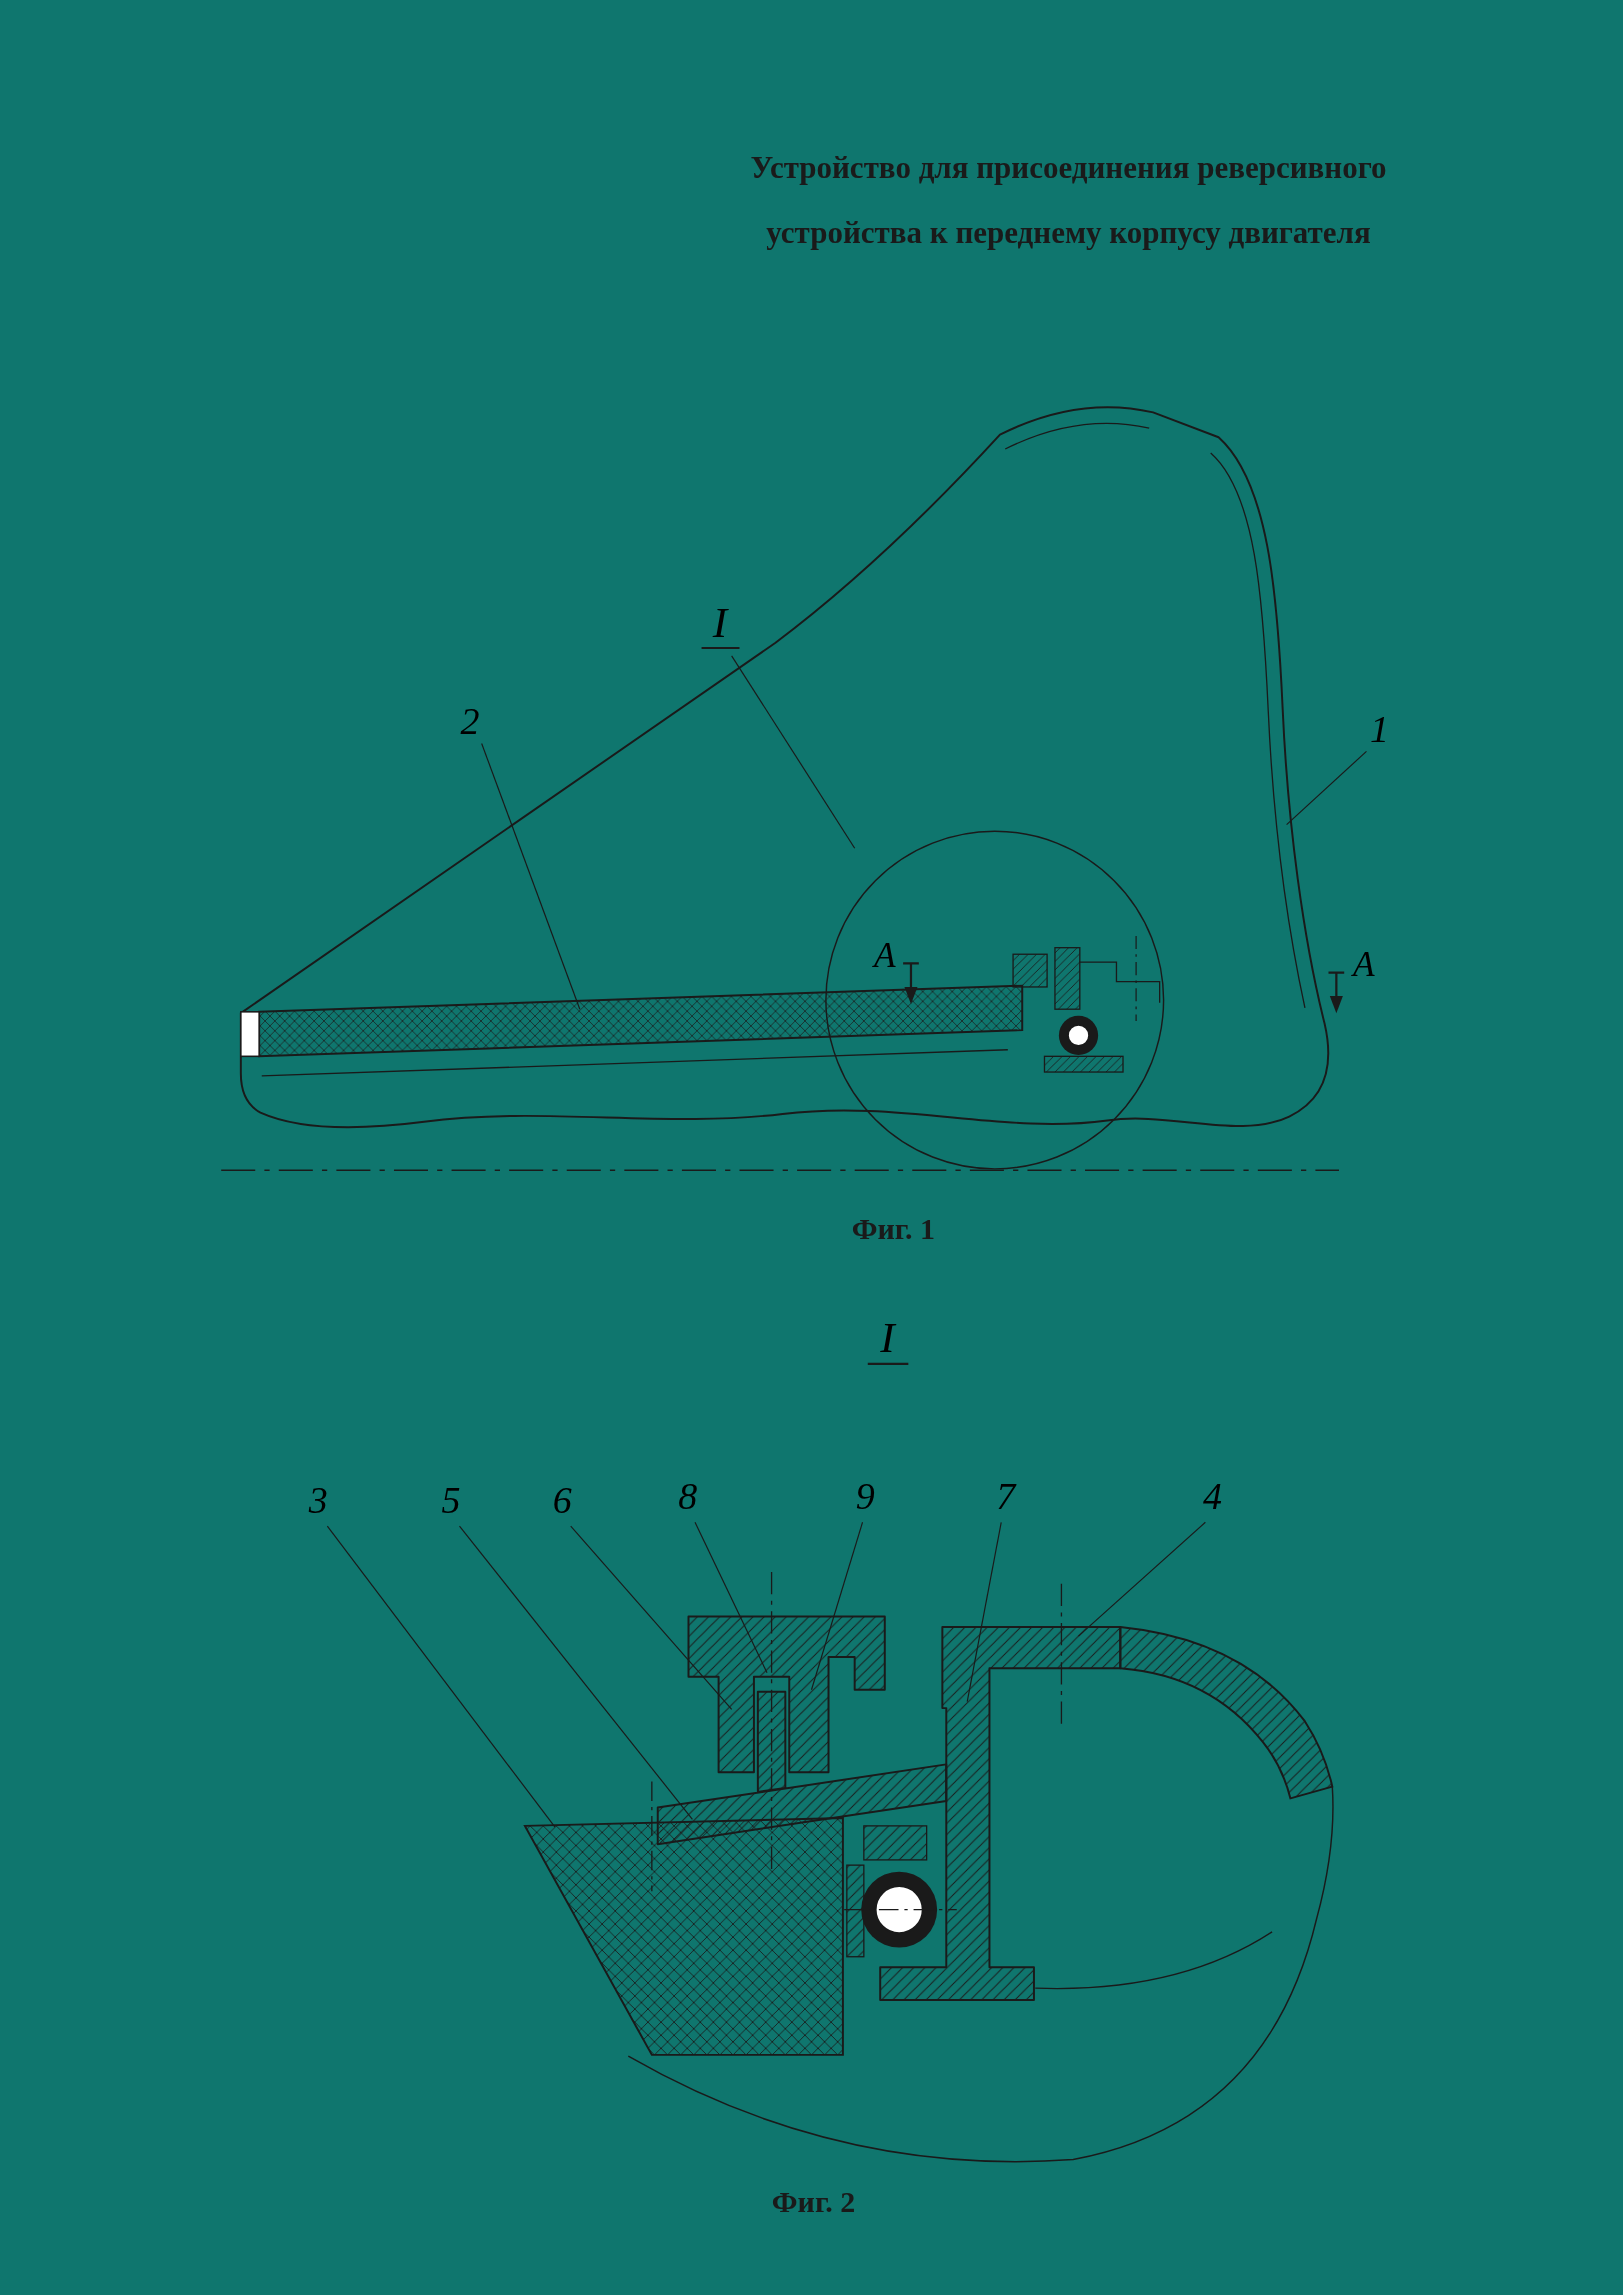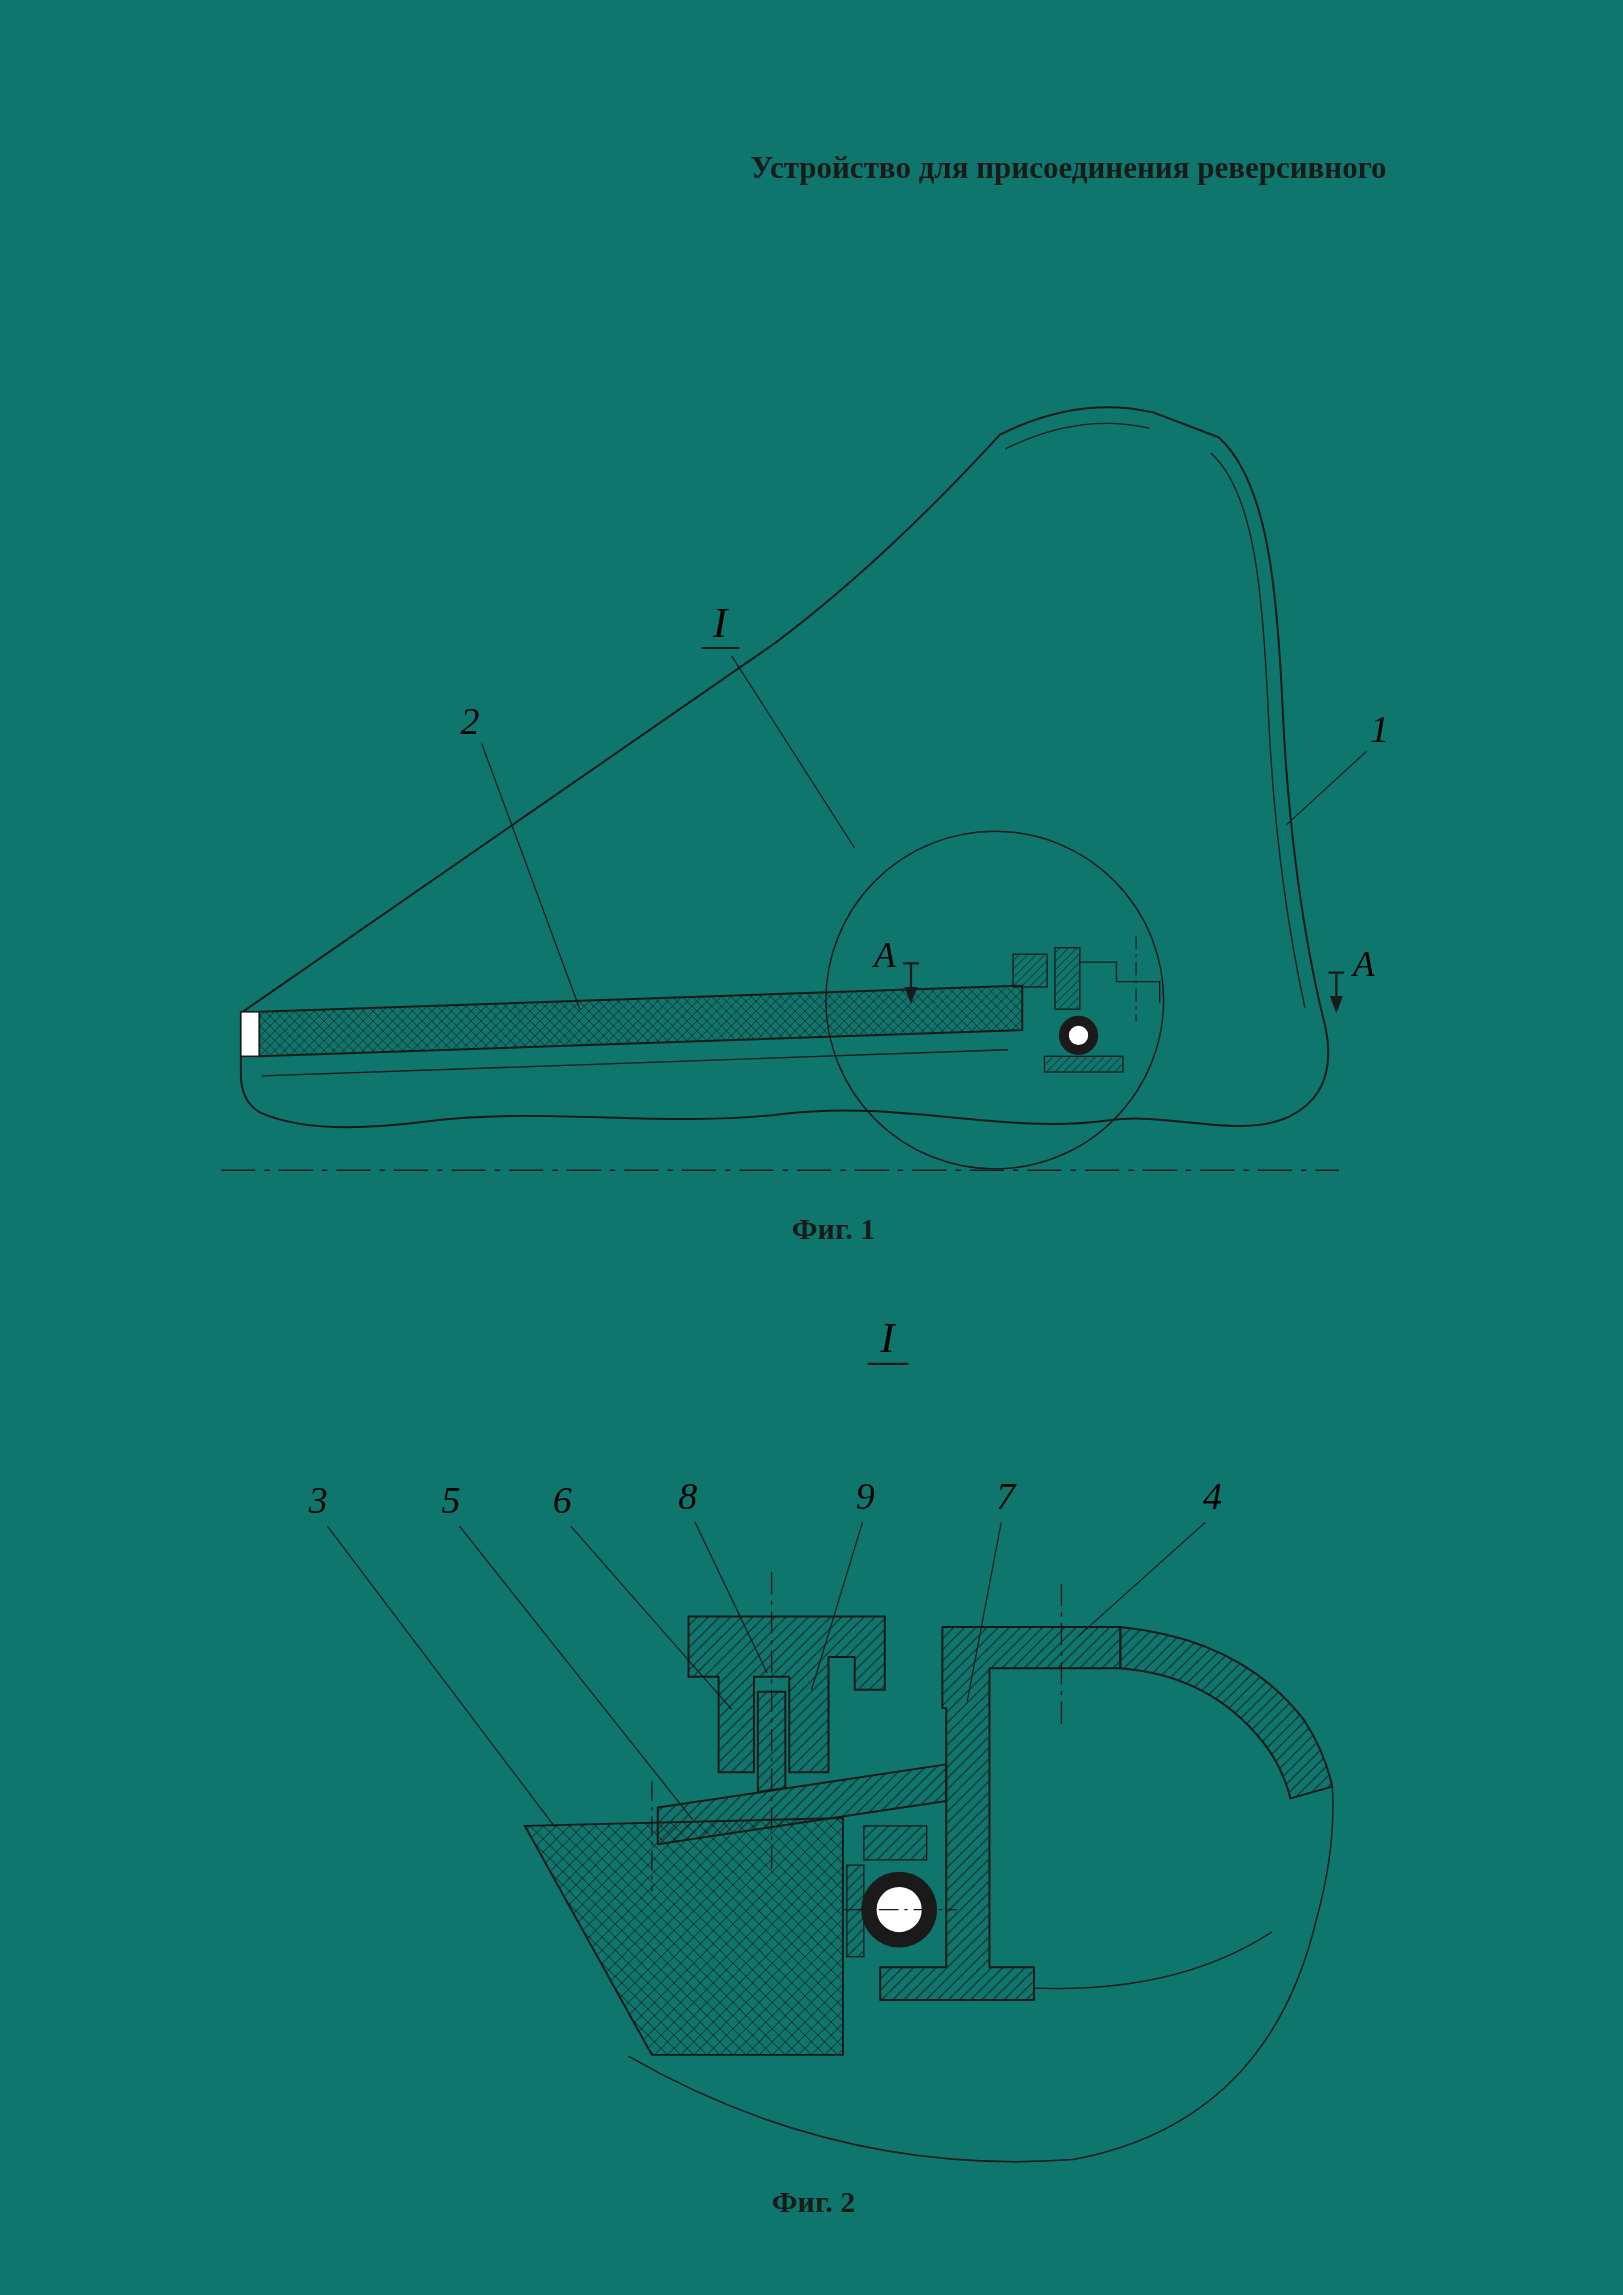--- a/index.html
+++ b/index.html
@@ -18,20 +18,21 @@
   .sectionletter{font-style:italic;font-size:54px;}
   .detailmark{font-style:italic;font-size:66px;}
 </style>
 </head>
 <body>
 
 <div class="page">
 
   <div class="abs title-block">
     <div class="title-line">Устройство для присоединения реверсивного</div>
+    <div class="title-line">устройства к переднему корпусу двигателя</div>
   </div>
 
   <svg class="abs" style="left:0;top:0;" width="1623" height="1309" viewBox="0 0 2480 2000">
     <defs>
       <pattern id="f1h" patternUnits="userSpaceOnUse" width="13" height="13">
         <path d="M -3 3 L 3 -3 M 0 13 L 13 0 M 10 16 L 16 10" stroke="#1a1a1a" stroke-width="1.3" fill="none"></path>
       </pattern>
       <pattern id="f1x" patternUnits="userSpaceOnUse" width="15" height="15">
         <path d="M 0 15 L 15 0 M -3 3 L 3 -3 M 12 18 L 18 12" stroke="#1a1a1a" stroke-width="1.1" fill="none"></path>
         <path d="M 0 0 L 15 15 M -3 12 L 3 18 M 12 -3 L 18 3" stroke="#1a1a1a" stroke-width="1.1" fill="none"></path>
@@ -78,21 +79,21 @@
       <polygon points="1382,1508 1402,1508 1392,1534" fill="#1a1a1a"></polygon>
     </g>
 
     <text class="sectionletter" x="2084" y="1492" text-anchor="middle">A</text>
     <g>
       <path d="M 2030 1486 L 2054 1486 M 2042 1486 L 2042 1526" stroke="#1a1a1a" stroke-width="3.4" fill="none"></path>
       <polygon points="2032,1522 2052,1522 2042,1548" fill="#1a1a1a"></polygon>
     </g>
   </svg>
 
-  <div class="abs fig-caption" style="left:696px;top:1212px;">Фиг. 1</div>
+  <div class="abs fig-caption" style="left:660px;top:1212px;text-align:right;">Фиг. 1</div>
 
   <svg class="abs" style="left:0;top:1309px;" width="1623" height="986" viewBox="0 2000 2480 1507">
     <defs>
       <pattern id="f2h" patternUnits="userSpaceOnUse" width="17" height="17">
         <path d="M -4 4 L 4 -4 M 0 17 L 17 0 M 13 21 L 21 13" stroke="#1a1a1a" stroke-width="1.5" fill="none"></path>
       </pattern>
       <pattern id="f2x" patternUnits="userSpaceOnUse" width="20" height="20">
         <path d="M 0 20 L 20 0 M -5 5 L 5 -5 M 15 25 L 25 15" stroke="#1a1a1a" stroke-width="1.3" fill="none"></path>
         <path d="M 0 0 L 20 20 M -5 15 L 5 25 M 15 -5 L 25 5" stroke="#1a1a1a" stroke-width="1.3" fill="none"></path>
       </pattern>

